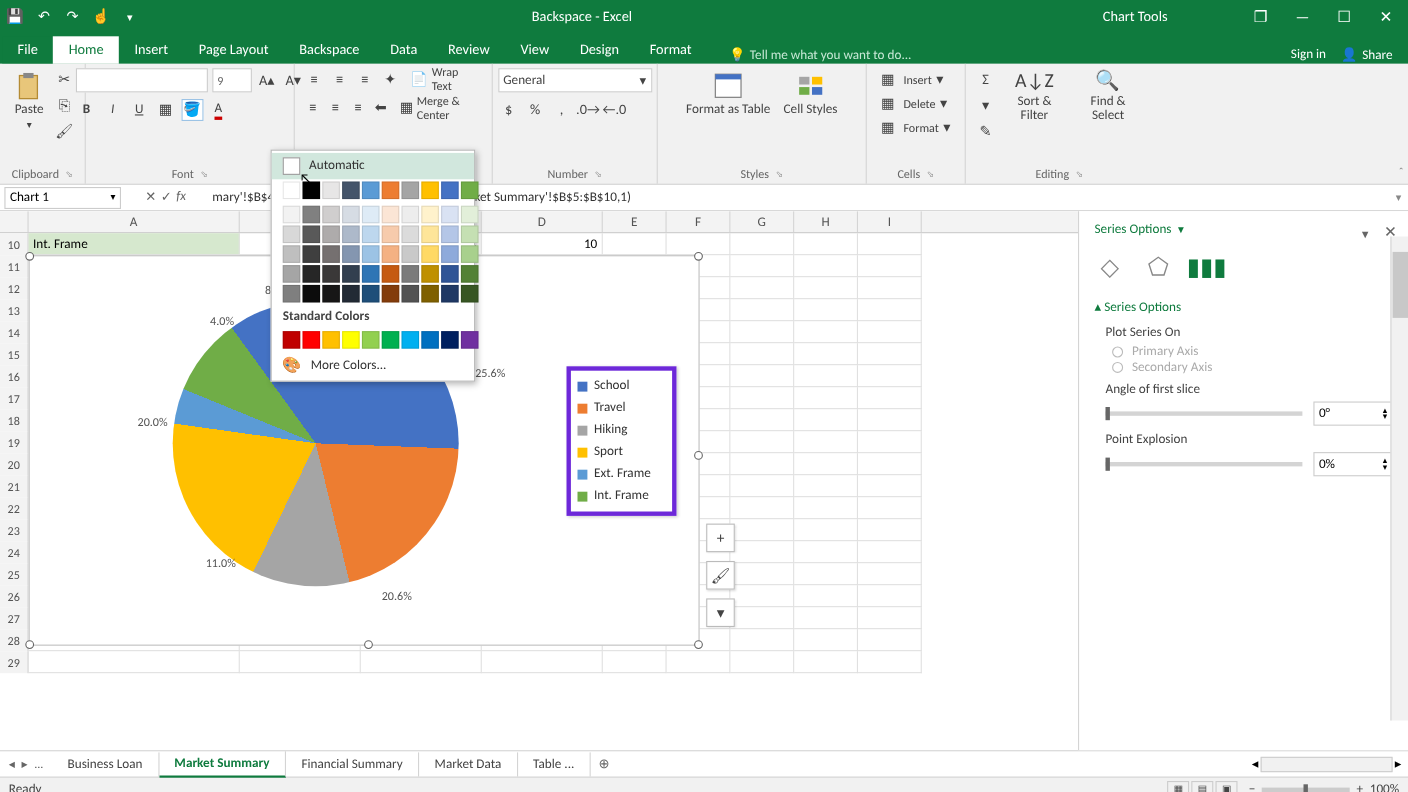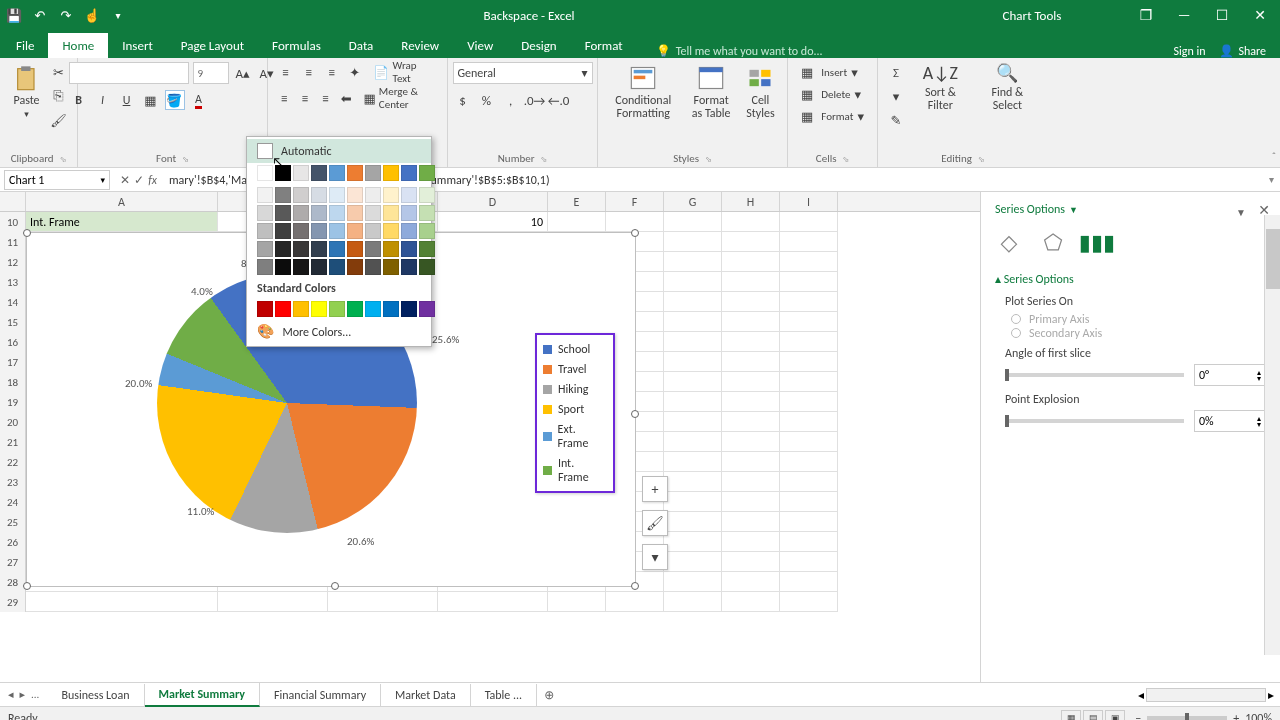--- a/index.html
+++ b/index.html
@@ -45,21 +45,21 @@
 .color-pop { position:absolute; left:246px; top:136px; width:186px; background:#fff; border:1px solid #b5b5b5; box-shadow:2px 2px 6px rgba(0,0,0,0.3); z-index:10; padding:2px 0; }
 .color-pop .item { padding:4px 10px; display:flex; align-items:center; gap:8px; font-size:12px; color:#333; }
 .color-pop .item.highlight { background:#d1e7dd; }
 .color-pop .item .sw { width:16px; height:16px; border:1px solid #999; background:#fff; }
 .color-pop .heading { padding:4px 10px; font-size:12px; color:#444; font-weight:600; }
 .color-grid { display:grid; grid-template-columns:repeat(10,16px); gap:2px; padding:2px 10px; }
 .color-grid div { width:16px; height:16px; border:1px solid rgba(0,0,0,0.1); }
 .cursor { position:absolute; left:272px; top:154px; font-size:14px; z-index:11; }
 
 
-.fx-row { height:24px; border-bottom:1px solid #d4d4d4; display:flex; align-items:center; background:#fff; }
+.fx-row { height:24px; border-bottom:1px solid #d4d4d4; display:flex; align-items:center; background:#fff;gap:12px; }
 .name-box { width:106px; height:20px; border:1px solid #ccc; margin:0 4px; padding:0 4px; font-size:12px; display:flex; align-items:center; }
 .fx-icons { display:flex; gap:4px; padding:0 6px; font-size:12px; color:#666; }
 .fx-input { flex:1; padding:0 6px; font-size:12px; color:#333; white-space:nowrap; overflow:hidden; }
 
 
 .ws-wrap { display:flex; height:490px; }
 .grid-area { flex:1; position:relative; overflow:hidden; }
 .colhead { display:flex; height:20px; border-bottom:1px solid #ccc; background:#f3f3f3; }
 .colhead div { border-right:1px solid #d4d4d4; text-align:center; font-size:12px; color:#555; display:flex; align-items:center; justify-content:center; }
 .rowhead { width:26px; border-right:1px solid #d4d4d4; background:#f3f3f3; text-align:center; font-size:11px; color:#555; display:flex; align-items:center; justify-content:center; }
@@ -67,21 +67,21 @@
 .cell { border-right:1px solid #e0e0e0; border-bottom:1px solid #e0e0e0; padding:0 4px; font-size:12px; display:flex; align-items:center; }
 .cell.right { justify-content:flex-end; }
 .cell.int-frame { background:#d6e8ce; }
 
 
 .chart-obj { position:absolute; left:26px; top:40px; width:610px; height:355px; border:1px solid #bfbfbf; background:#fff; }
 .chart-obj .handle { position:absolute; width:8px; height:8px; background:#fff; border:1px solid #666; border-radius:50%; }
 .pie-wrap { position:absolute; left:130px; top:40px; width:260px; height:260px; }
 .pie { width:260px; height:260px; border-radius:50%; background:conic-gradient(#4472c4 0 25.6%, #ed7d31 25.6% 46.2%, #a5a5a5 46.2% 57.2%, #ffc000 57.2% 77.2%, #5b9bd5 77.2% 81.2%, #70ad47 81.2% 90%, #4472c4 90% 100%); }
 .pct { position:absolute; font-size:11px; color:#555; }
-.legend-box { position:absolute; right:20px; top:100px; width:80px; background:#fff; border:2px solid #6d28d9; box-shadow:1px 1px 3px rgba(0,0,0,0.2); padding:4px 6px; }
+.legend-box { position:absolute; right:20px; top:100px; width:100px; background:#fff; border:4px solid #6d28d9; box-shadow:1px 1px 3px rgba(0,0,0,0.2); padding:4px 6px; }
 .legend-box div { display:flex; align-items:center; gap:6px; font-size:11px; padding:3px 0; color:#333; }
 .legend-box .sq { width:9px; height:9px; }
 
 
 .chart-btns { position:absolute; left:642px; top:284px; display:flex; flex-direction:column; gap:8px; }
 .chart-btns div { width:26px; height:26px; border:1px solid #bbb; background:#fff; display:flex; align-items:center; justify-content:center; font-size:14px; color:#444; box-shadow:1px 1px 2px rgba(0,0,0,0.15); }
 
 
 .right-pane { width:300px; border-left:1px solid #d4d4d4; background:#fff; padding:10px 14px; position:relative; }
 .right-pane h1 { font-size:20px; color:#0f7b3e; font-weight:400; margin-bottom:4px; }
@@ -145,21 +145,21 @@
     <div>☐</div>
     <div>✕</div>
   </div>
 </div>
 
 <div class="tabstrip">
   <div class="tab file">File</div>
   <div class="tab active">Home</div>
   <div class="tab">Insert</div>
   <div class="tab">Page Layout</div>
-  <div class="tab">Formulas</div>
+  <div class="tab">Backspace</div>
   <div class="tab">Data</div>
   <div class="tab">Review</div>
   <div class="tab">View</div>
   <div class="tab">Design</div>
   <div class="tab">Format</div>
   <div class="tell-me">
     <span>💡</span>
     <span>Tell me what you want to do...</span>
   </div>
   <div class="spacer"></div>
@@ -253,28 +253,20 @@
         <div class="small-ic">,</div>
         <div class="small-ic">.0→</div>
         <div class="small-ic">←.0</div>
       </div>
     </div>
     <div class="label">Number</div>
   </div>
 
   <div class="rgroup" style="width:190px;">
     <div class="content">
-      <div class="btn-big">
-        <svg class="ic" viewBox="0 0 24 24">
-            <rect x="2" y="3" width="20" height="18" fill="#fff" stroke="#888"></rect>
-            <rect x="4" y="5" width="16" height="3" fill="#5b9bd5"></rect>
-            <rect x="4" y="10" width="10" height="3" fill="#ed7d31"></rect>
-          </svg>
-        <span>Conditional Formatting</span>
-      </div>
       <div class="btn-big">
         <svg class="ic" viewBox="0 0 24 24">
             <rect x="2" y="3" width="20" height="18" fill="#fff" stroke="#888"></rect>
             <rect x="2" y="3" width="20" height="4" fill="#4472c4"></rect>
           </svg>
         <span>Format as Table</span>
       </div>
       <div class="btn-big">
         <svg class="ic" viewBox="0 0 24 24">
             <rect x="3" y="5" width="8" height="6" fill="#a5a5a5"></rect>

